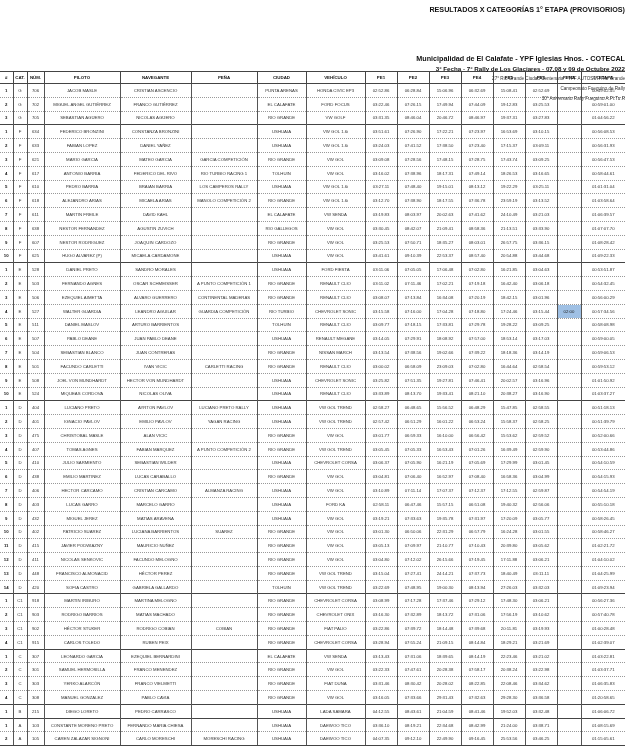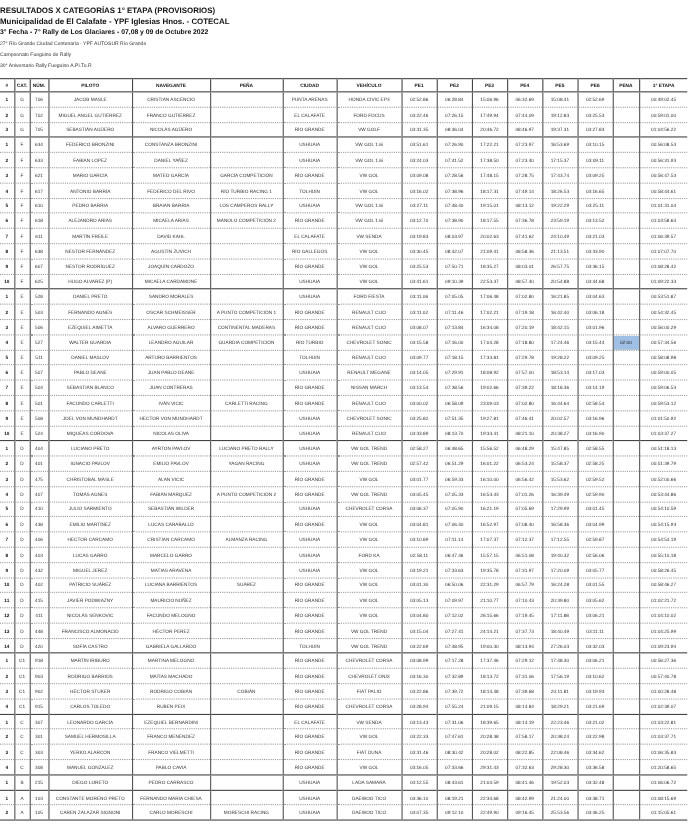--- a/index.html
+++ b/index.html
@@ -1,20 +1,20 @@
 <!DOCTYPE html>
 <html><head>
 <meta charset="utf-8">
 <style>
   * { box-sizing: border-box; margin: 0; padding: 0; }
   html, body { width: 625px; height: 750px; background: #ffffff; overflow: hidden; }
   body { font-family: "Liberation Sans", sans-serif; color: #222; }
-  .header { text-align: left; padding-top: 5px; height: 71px; }
+  .header { text-align: right; padding-top: 5px; height: 71px; }
   .h1 { font-size: 7.2px; font-weight: bold; line-height: 10px; color: #111; }
-  .h2 { font-size: 7.2px; font-weight: bold; line-height: 10px; color: #111; }
+  .h2 { font-size: 7.2px; font-weight: bold; line-height: 10px; color: #111; margin-top: 39px; }
   .h3 { font-size: 6.2px; font-weight: bold; line-height: 10px; color: #111; }
   .h4 { font-size: 4.6px; line-height: 10px; color: #333; }
   table { border-collapse: collapse; width: 625px; table-layout: fixed; margin-left: 0; }
   th, td { text-align: center; font-size: 4.3px; white-space: nowrap; overflow: hidden; height: 13.8px; padding: 0 1px; color: #333; }
   th { font-weight: bold; color: #111; font-size: 4.4px; height: 12px; border-top: 1.5px solid #444; border-bottom: 1.5px solid #444; border-left: 1px solid #444; }
   td { border-bottom: 1px dotted #999; border-left: 1px solid #555; }
   td.pos { font-weight: bold; color: #111; }
   tr.sec-start td { border-top: 1.5px solid #444; }
   tr.last td { border-bottom: 1.5px solid #444; }
   td.pena-hl { background: #9fc0e4; color: #222; }

